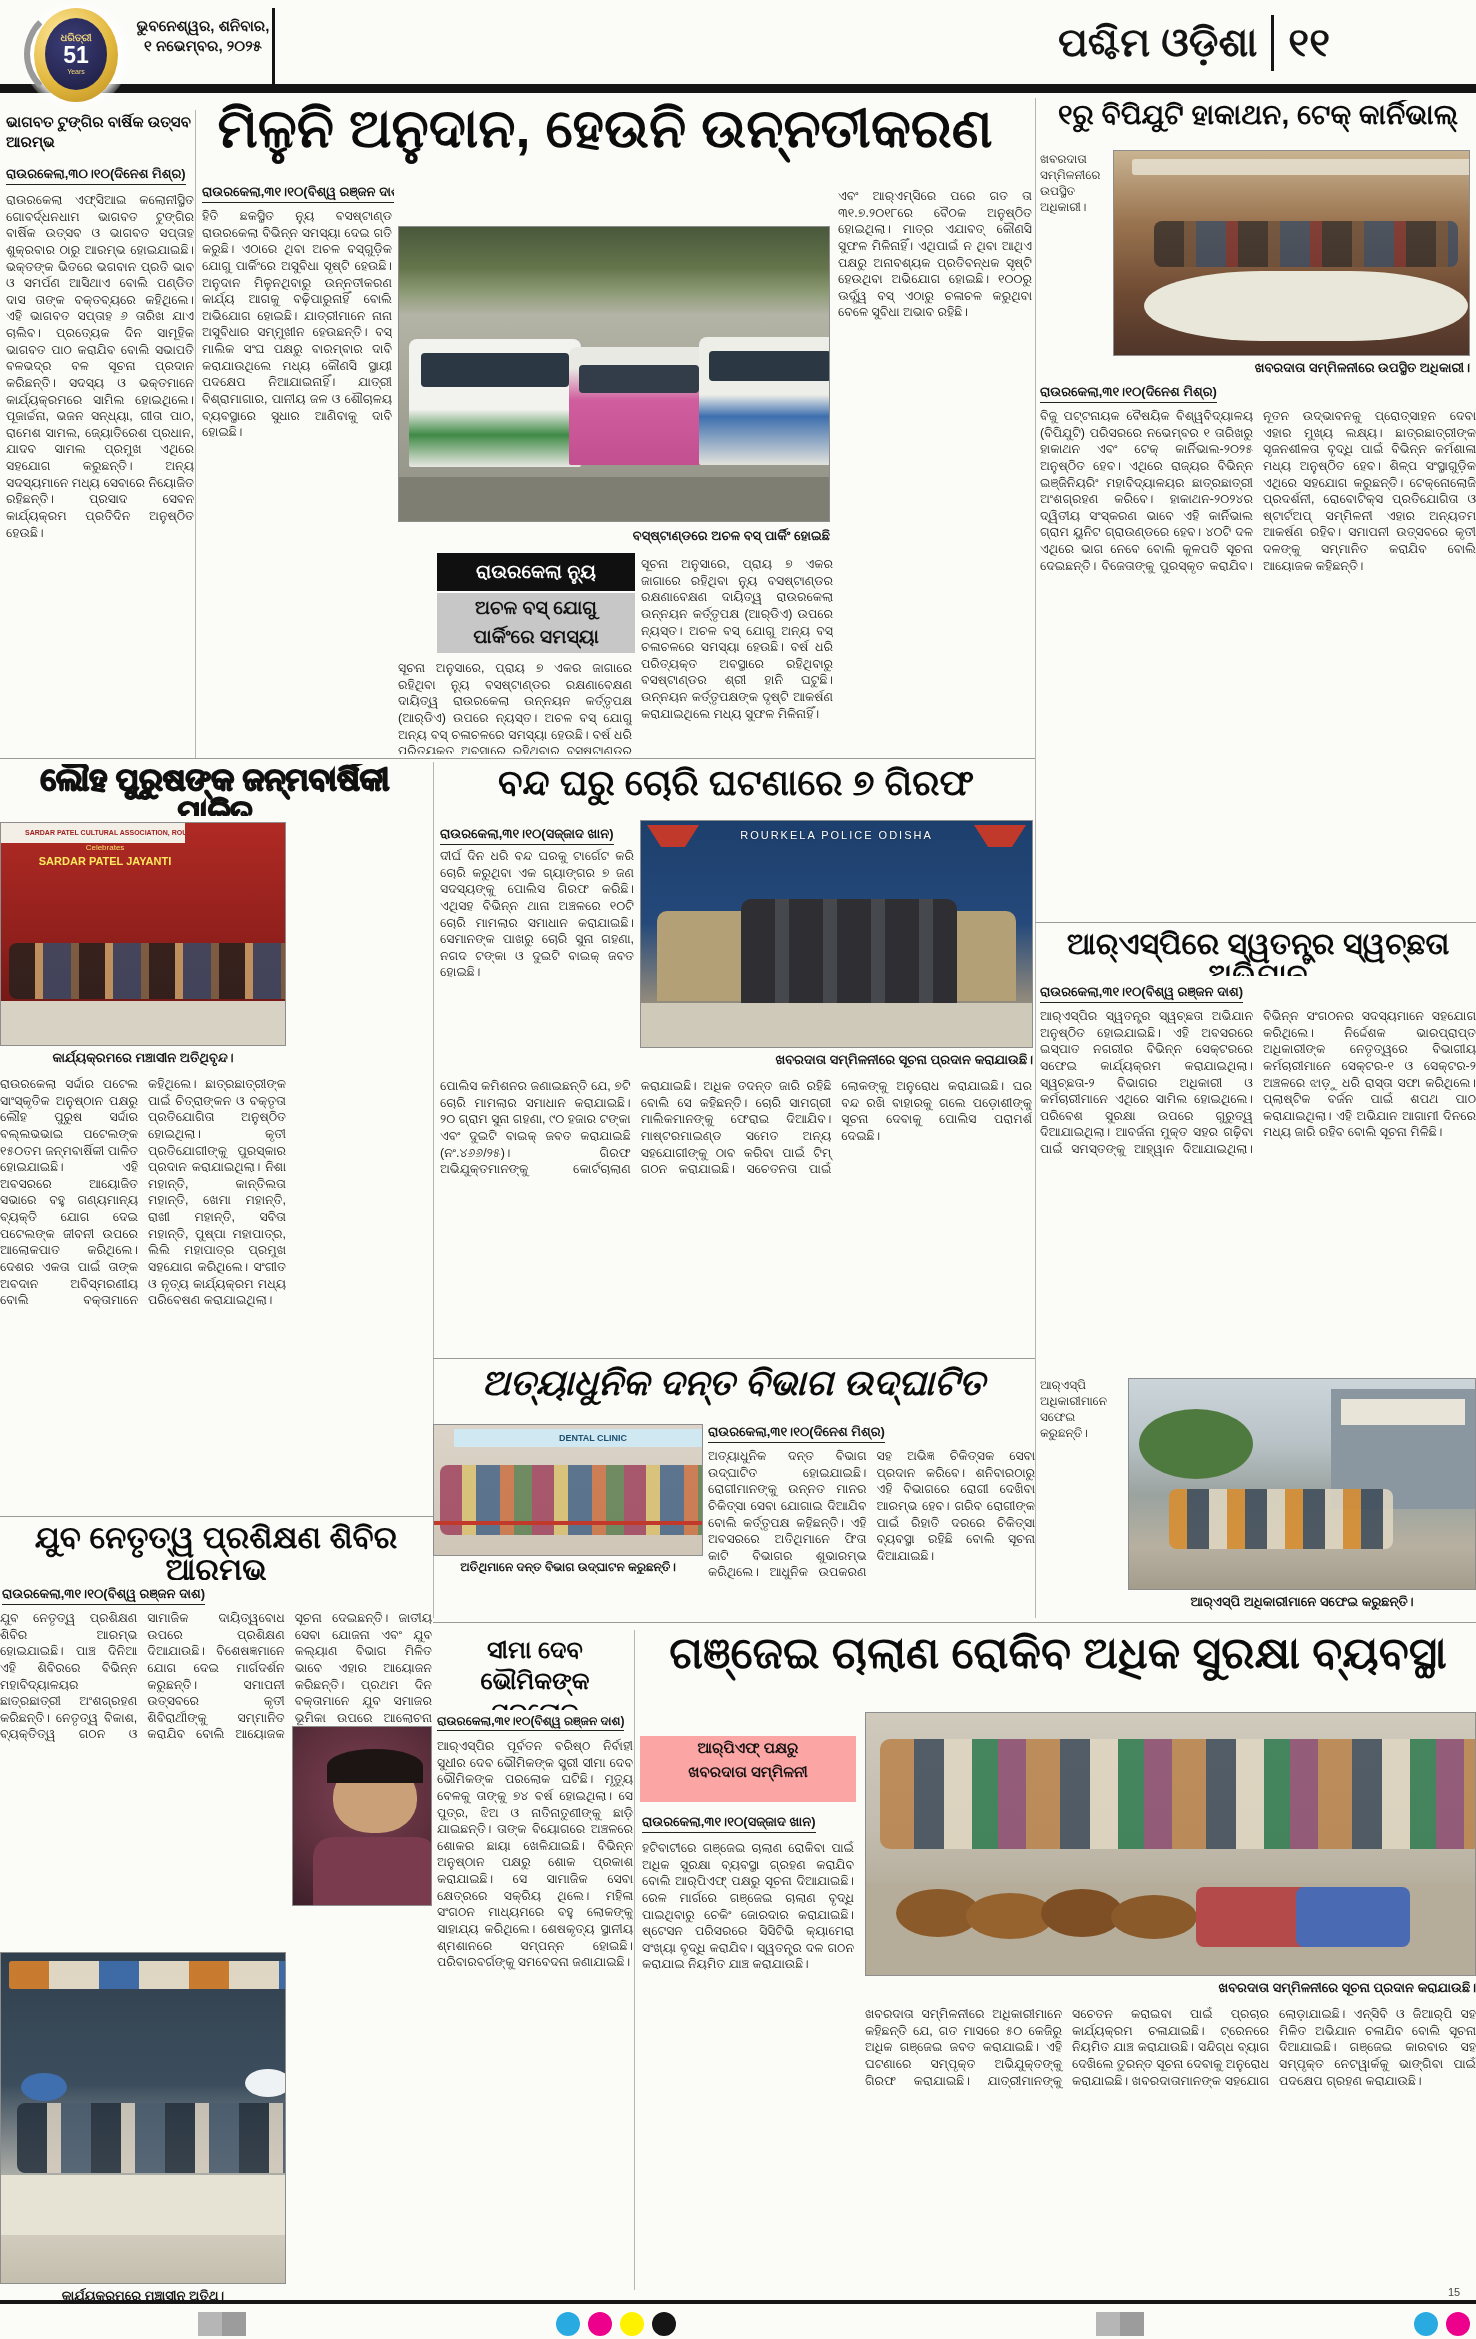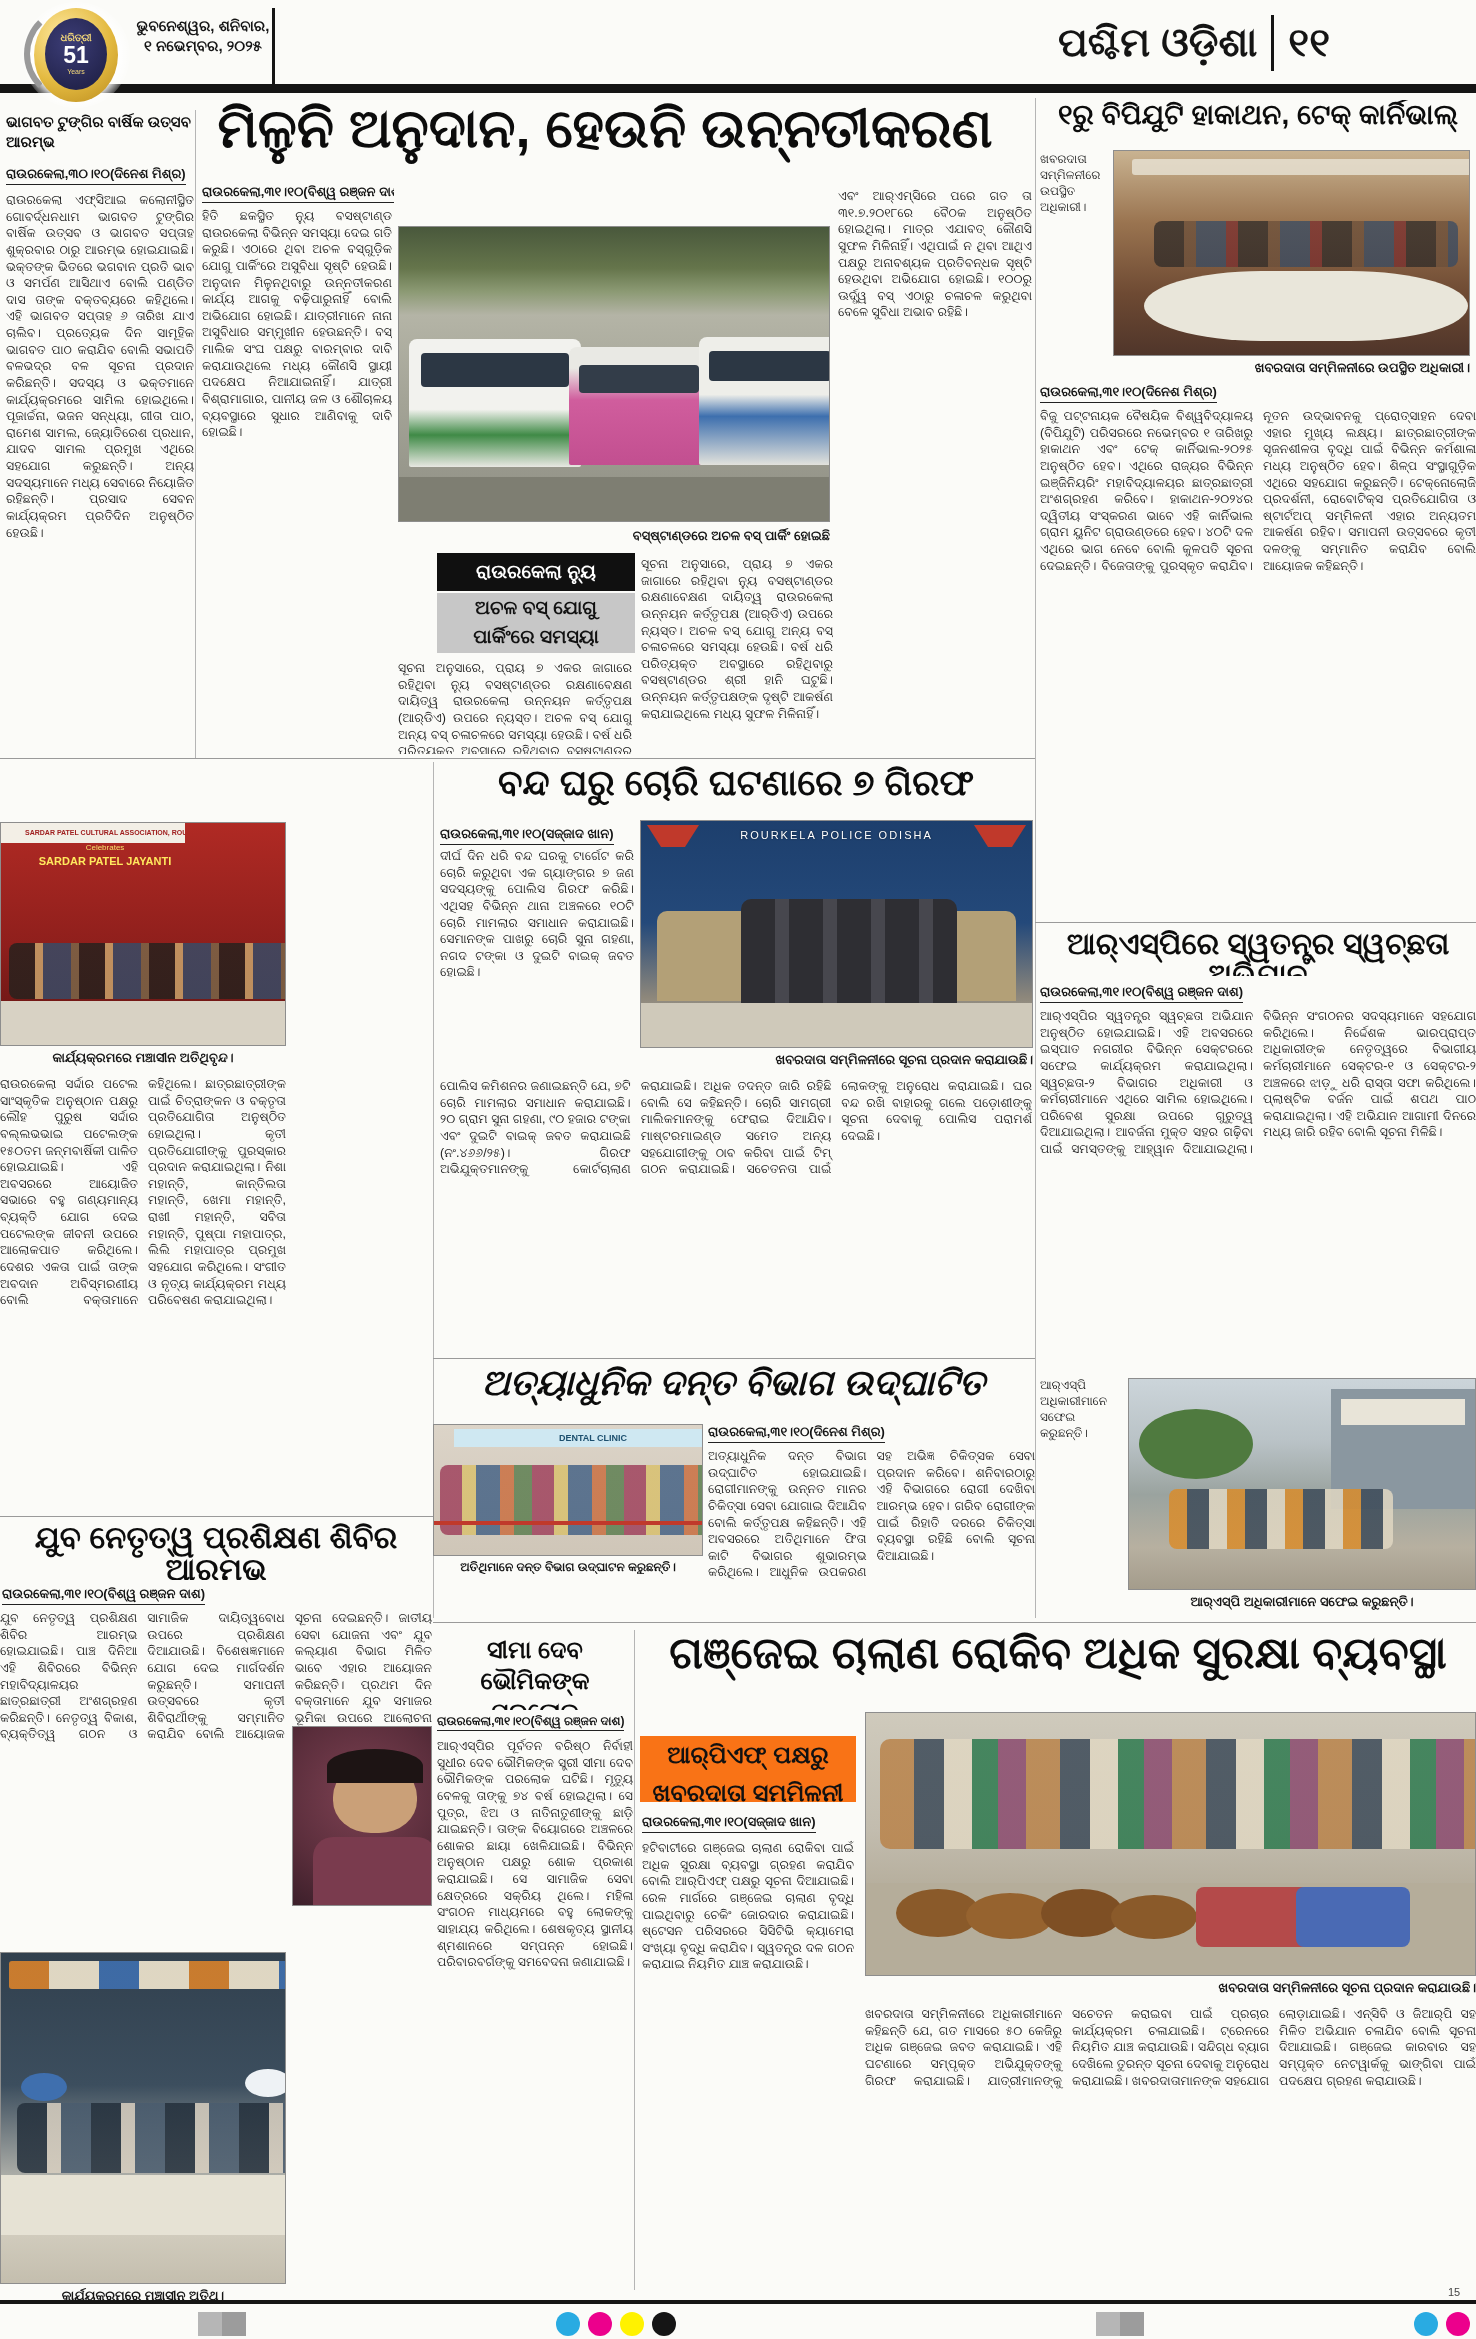--- a/index.html
+++ b/index.html
@@ -124,20 +124,21 @@
     <div class="pd" style="left:30px;top:120px;width:300px;height:70px;background:#e9e6da;border-radius:40%/55%;"></div>
     <div class="pd" style="left:40px;top:70px;width:280px;height:46px;background:repeating-linear-gradient(90deg,#2e2a28 0 30px,#6b4f3a 30px 42px,#364a63 42px 72px,#7a2e2e 72px 84px);opacity:.75;border-radius:8px;"></div>
   </div>
   <div class="abs caption cap-right" style="left:1113px;top:360px;width:357px;">ଖବରଦାତା ସମ୍ମିଳନୀରେ ଉପସ୍ଥିତ ଅଧିକାରୀ।</div>
   <div class="abs" style="left:1040px;top:384px;width:220px;height:20px;">
     <span class="byline">ରାଉରକେଲା,୩୧।୧୦(ଦିନେଶ ମିଶ୍ର)</span>
   </div>
   <div class="abs body-text" style="left:1040px;top:152px;width:66px;height:204px;font-size:12px;">ଖବରଦାତା ସମ୍ମିଳନୀରେ ଉପସ୍ଥିତ ଅଧିକାରୀ।</div>
   <div class="abs body-text cols2" style="left:1040px;top:408px;width:436px;height:510px;">ବିଜୁ ପଟ୍ଟନାୟକ ବୈଷୟିକ ବିଶ୍ୱବିଦ୍ୟାଳୟ (ବିପିଯୁଟି) ପରିସରରେ ନଭେମ୍ବର ୧ ତାରିଖରୁ ହାକାଥନ ଏବଂ ଟେକ୍ କାର୍ନିଭାଲ-୨୦୨୫ ଅନୁଷ୍ଠିତ ହେବ। ଏଥିରେ ରାଜ୍ୟର ବିଭିନ୍ନ ଇଞ୍ଜିନିୟରିଂ ମହାବିଦ୍ୟାଳୟର ଛାତ୍ରଛାତ୍ରୀ ଅଂଶଗ୍ରହଣ କରିବେ। ହାକାଥନ-୨୦୨୪ର ଦ୍ୱିତୀୟ ସଂସ୍କରଣ ଭାବେ ଏହି କାର୍ନିଭାଲ ଗ୍ରାମ ୟୁନିଟ ଗ୍ରାଉଣ୍ଡରେ ହେବ। ୪୦ଟି ଦଳ ଏଥିରେ ଭାଗ ନେବେ ବୋଲି କୁଳପତି ସୂଚନା ଦେଇଛନ୍ତି। ବିଜେତାଙ୍କୁ ପୁରସ୍କୃତ କରାଯିବ। ନୂତନ ଉଦ୍ଭାବନକୁ ପ୍ରୋତ୍ସାହନ ଦେବା ଏହାର ମୁଖ୍ୟ ଲକ୍ଷ୍ୟ। ଛାତ୍ରଛାତ୍ରୀଙ୍କ ସୃଜନଶୀଳତା ବୃଦ୍ଧି ପାଇଁ ବିଭିନ୍ନ କର୍ମଶାଳା ମଧ୍ୟ ଅନୁଷ୍ଠିତ ହେବ। ଶିଳ୍ପ ସଂସ୍ଥାଗୁଡ଼ିକ ଏଥିରେ ସହଯୋଗ କରୁଛନ୍ତି। ଟେକ୍ନୋଲୋଜି ପ୍ରଦର୍ଶନୀ, ରୋବୋଟିକ୍ସ ପ୍ରତିଯୋଗିତା ଓ ଷ୍ଟାର୍ଟଅପ୍ ସମ୍ମିଳନୀ ଏହାର ଅନ୍ୟତମ ଆକର୍ଷଣ ରହିବ। ସମାପନୀ ଉତ୍ସବରେ କୃତୀ ଦଳଙ୍କୁ ସମ୍ମାନିତ କରାଯିବ ବୋଲି ଆୟୋଜକ କହିଛନ୍ତି।</div>
 
+  <div class="abs headline outline-head" style="left:0;top:764px;width:430px;height:52px;font-size:31px;">ଲୌହ ପୁରୁଷଙ୍କ ଜନ୍ମବାର୍ଷିକୀ ପାଳିତ</div>
   <div class="abs photo" style="left:0;top:822px;width:286px;height:224px;background:linear-gradient(180deg,#b02a24 0%,#8f1f1c 55%,#5f1512 100%);">
     <div class="pd" style="left:0;top:0;width:160px;height:20px;background:#f3efe6;color:#a02020;font-size:7px;font-weight:bold;line-height:20px;text-align:center;overflow:hidden;white-space:nowrap;">SARDAR PATEL CULTURAL ASSOCIATION, ROURKELA</div>
     <div class="pd" style="left:0;top:20px;width:160px;height:12px;color:#f7e06b;font-size:8px;text-align:center;overflow:hidden;">Celebrates</div>
     <div class="pd" style="left:0;top:32px;width:160px;height:18px;color:#ffe95e;font-size:11px;font-weight:bold;text-align:center;overflow:hidden;white-space:nowrap;">SARDAR PATEL JAYANTI</div>
     <div class="pd" style="left:8px;top:120px;width:270px;height:56px;background:repeating-linear-gradient(90deg,#27211d 0 26px,#caa36a 26px 34px,#384b66 34px 62px,#7a6648 62px 70px);opacity:.85;border-radius:8px;"></div>
     <div class="pd" style="left:0;top:178px;width:286px;height:46px;background:#d8d2c4;"></div>
   </div>
   <div class="abs caption cap-center" style="left:0;top:1050px;width:286px;">କାର୍ଯ୍ୟକ୍ରମରେ ମଞ୍ଚାସୀନ ଅତିଥିବୃନ୍ଦ।</div>
   <div class="abs body-text cols2" style="left:0;top:1076px;width:286px;height:430px;">ରାଉରକେଲା ସର୍ଦ୍ଦାର ପଟେଲ ସାଂସ୍କୃତିକ ଅନୁଷ୍ଠାନ ପକ୍ଷରୁ ଲୌହ ପୁରୁଷ ସର୍ଦ୍ଦାର ବଲ୍ଲଭଭାଇ ପଟେଲଙ୍କ ୧୫୦ତମ ଜନ୍ମବାର୍ଷିକୀ ପାଳିତ ହୋଇଯାଇଛି। ଏହି ଅବସରରେ ଆୟୋଜିତ ସଭାରେ ବହୁ ଗଣ୍ୟମାନ୍ୟ ବ୍ୟକ୍ତି ଯୋଗ ଦେଇ ପଟେଲଙ୍କ ଜୀବନୀ ଉପରେ ଆଲୋକପାତ କରିଥିଲେ। ଦେଶର ଏକତା ପାଇଁ ତାଙ୍କ ଅବଦାନ ଅବିସ୍ମରଣୀୟ ବୋଲି ବକ୍ତାମାନେ କହିଥିଲେ। ଛାତ୍ରଛାତ୍ରୀଙ୍କ ପାଇଁ ଚିତ୍ରାଙ୍କନ ଓ ବକ୍ତୃତା ପ୍ରତିଯୋଗିତା ଅନୁଷ୍ଠିତ ହୋଇଥିଲା। କୃତୀ ପ୍ରତିଯୋଗୀଙ୍କୁ ପୁରସ୍କାର ପ୍ରଦାନ କରାଯାଇଥିଲା। ନିଶା ମହାନ୍ତି, କାନ୍ତିଲତା ମହାନ୍ତି, ଖେମା ମହାନ୍ତି, ରାଖୀ ମହାନ୍ତି, ସବିତା ମହାନ୍ତି, ପୁଷ୍ପା ମହାପାତ୍ର, ଲିଲି ମହାପାତ୍ର ପ୍ରମୁଖ ସହଯୋଗ କରିଥିଲେ। ସଂଗୀତ ଓ ନୃତ୍ୟ କାର୍ଯ୍ୟକ୍ରମ ମଧ୍ୟ ପରିବେଷଣ କରାଯାଇଥିଲା।</div>
 
@@ -206,21 +207,21 @@
   <div class="abs headline" style="left:437px;top:1634px;width:196px;height:76px;font-size:24px;line-height:1.3;">
     <div>ସୀମା ଦେବ ଭୌମିକଙ୍କ</div>
     <div>ପରଲୋକ</div>
   </div>
   <div class="abs" style="left:437px;top:1714px;width:196px;height:18px;">
     <span class="byline" style="font-size:12px;">ରାଉରକେଲା,୩୧।୧୦(ବିଶ୍ୱ ରଞ୍ଜନ ଦାଶ)</span>
   </div>
   <div class="abs body-text" style="left:437px;top:1738px;width:196px;height:550px;">ଆର୍‌ଏସ୍‌ପିର ପୂର୍ବତନ ବରିଷ୍ଠ ନିର୍ବାହୀ ସୁଧୀର ଦେବ ଭୌମିକଙ୍କ ସ୍ତ୍ରୀ ସୀମା ଦେବ ଭୌମିକଙ୍କ ପରଲୋକ ଘଟିଛି। ମୃତ୍ୟୁ ବେଳକୁ ତାଙ୍କୁ ୭୪ ବର୍ଷ ହୋଇଥିଲା। ସେ ପୁତ୍ର, ଝିଅ ଓ ନାତିନାତୁଣୀଙ୍କୁ ଛାଡ଼ି ଯାଇଛନ୍ତି। ତାଙ୍କ ବିୟୋଗରେ ଅଞ୍ଚଳରେ ଶୋକର ଛାୟା ଖେଳିଯାଇଛି। ବିଭିନ୍ନ ଅନୁଷ୍ଠାନ ପକ୍ଷରୁ ଶୋକ ପ୍ରକାଶ କରାଯାଇଛି। ସେ ସାମାଜିକ ସେବା କ୍ଷେତ୍ରରେ ସକ୍ରିୟ ଥିଲେ। ମହିଳା ସଂଗଠନ ମାଧ୍ୟମରେ ବହୁ ଲୋକଙ୍କୁ ସାହାଯ୍ୟ କରିଥିଲେ। ଶେଷକୃତ୍ୟ ସ୍ଥାନୀୟ ଶ୍ମଶାନରେ ସମ୍ପନ୍ନ ହୋଇଛି। ପରିବାରବର୍ଗଙ୍କୁ ସମବେଦନା ଜଣାଯାଇଛି।</div>
 
   <div class="abs headline" style="left:640px;top:1630px;width:836px;height:66px;font-size:44px;">ଗଞ୍ଜେଇ ଚାଲାଣ ରୋକିବ ଅଧିକ ସୁରକ୍ଷା ବ୍ୟବସ୍ଥା</div>
-  <div class="abs graybox" style="left:640px;top:1736px;width:216px;height:66px;font-size:24px;line-height:1.6;background:#f97316;">
+  <div class="abs graybox" style="left:640px;top:1736px;width:216px;height:66px;font-size:15px;line-height:1.6;background:#fca5a5;">
     <div>ଆର୍‌ପିଏଫ୍ ପକ୍ଷରୁ</div>
     <div>ଖବରଦାତା ସମ୍ମିଳନୀ</div>
   </div>
   <div class="abs" style="left:642px;top:1814px;width:214px;height:18px;">
     <span class="byline">ରାଉରକେଲା,୩୧।୧୦(ସଜ୍ଜାଦ ଖାନ)</span>
   </div>
   <div class="abs body-text" style="left:642px;top:1840px;width:212px;height:448px;">ହଟିବାଟୀରେ ଗଞ୍ଜେଇ ଚାଲାଣ ରୋକିବା ପାଇଁ ଅଧିକ ସୁରକ୍ଷା ବ୍ୟବସ୍ଥା ଗ୍ରହଣ କରାଯିବ ବୋଲି ଆର୍‌ପିଏଫ୍ ପକ୍ଷରୁ ସୂଚନା ଦିଆଯାଇଛି। ରେଳ ମାର୍ଗରେ ଗଞ୍ଜେଇ ଚାଲାଣ ବୃଦ୍ଧି ପାଇଥିବାରୁ ଚେକିଂ ଜୋରଦାର କରାଯାଇଛି। ଷ୍ଟେସନ ପରିସରରେ ସିସିଟିଭି କ୍ୟାମେରା ସଂଖ୍ୟା ବୃଦ୍ଧି କରାଯିବ। ସ୍ୱତନ୍ତ୍ର ଦଳ ଗଠନ କରାଯାଇ ନିୟମିତ ଯାଞ୍ଚ କରାଯାଉଛି।</div>
   <div class="abs photo" style="left:865px;top:1712px;width:611px;height:264px;background:linear-gradient(180deg,#cfcabc 0%,#c2bcae 45%,#b1a996 75%,#9e9583 100%);">
     <div class="pd" style="left:14px;top:26px;width:580px;height:110px;background:repeating-linear-gradient(90deg,#b9834a 0 34px,#3c4a58 34px 64px,#e0d7c2 64px 92px,#2e7a4f 92px 118px,#8a4a6e 118px 146px);opacity:.85;border-radius:10px;"></div>
     <div class="pd" style="left:0;top:170px;width:611px;height:94px;background:#b5ad9a;"></div>

